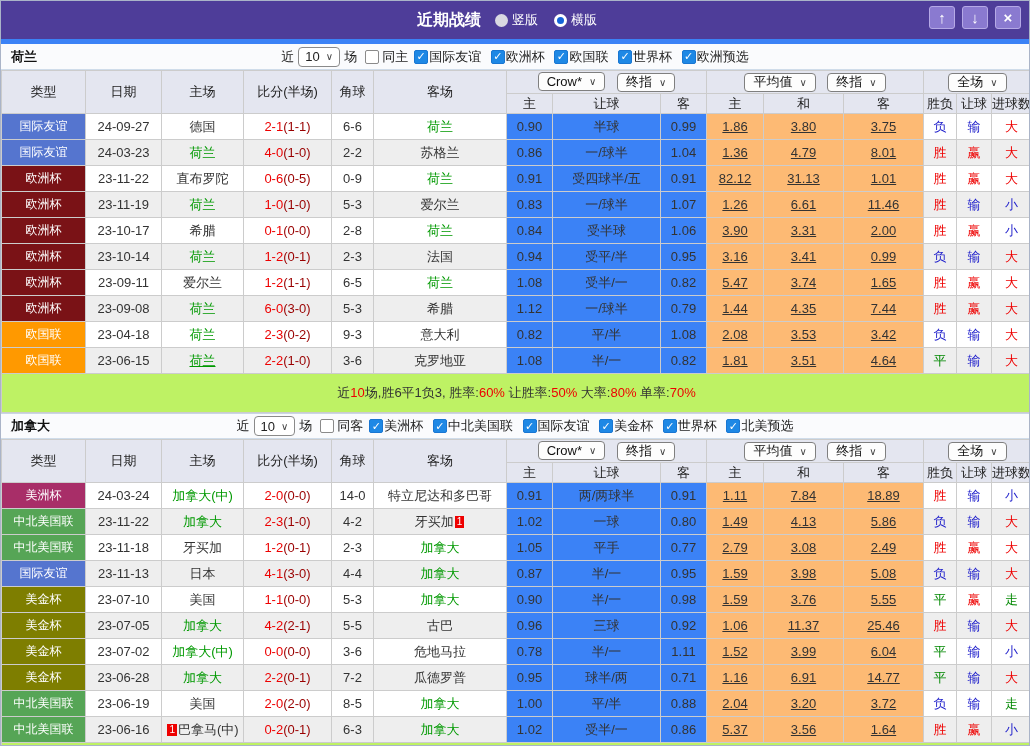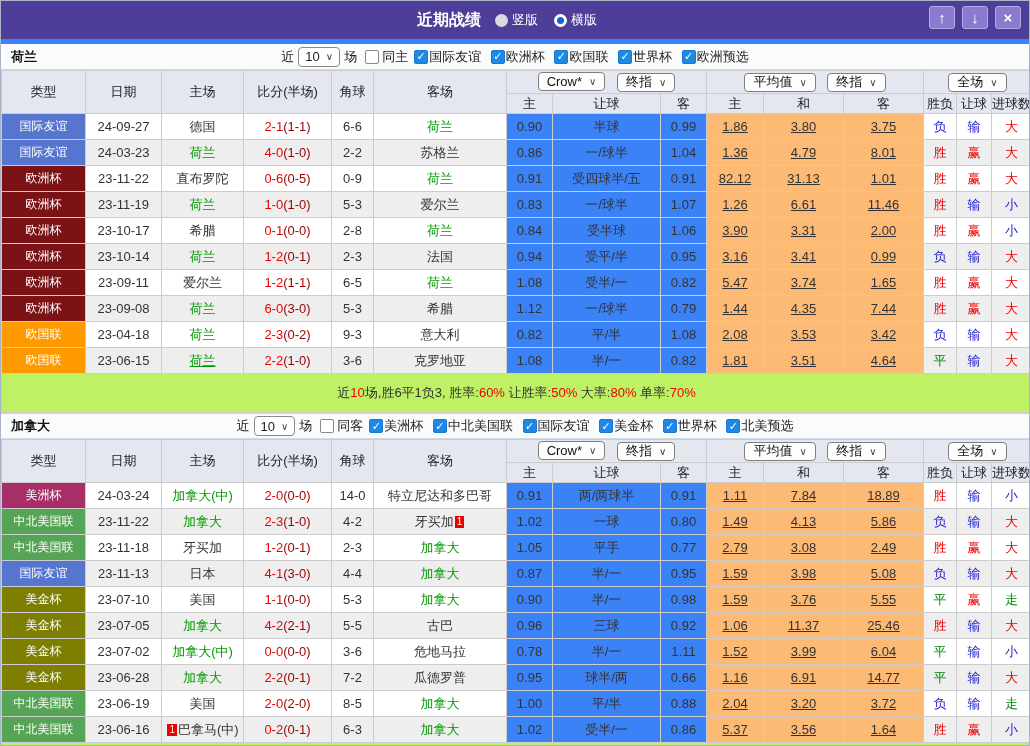--- a/index.html
+++ b/index.html
@@ -608,21 +608,21 @@
 
   <tr class="alt">
     <td class="badge-cell" style="background: rgb(126, 126, 0);">美金杯</td>
     <td>23-06-28</td>
     <td><span class="focus">加拿大</span></td>
     <td><span class="fs">2-2</span><span class="hs">(0-1)</span></td>
     <td>7-2</td>
     <td><span>瓜德罗普</span></td>
     <td class="odds">0.95</td>
     <td class="odds">球半/两</td>
-    <td class="odds">0.66</td>
+    <td class="odds">0.71</td>
     <td class="avg">1.16</td>
     <td class="avg">6.91</td>
     <td class="avg">14.77</td>
     <td style="color: rgb(0, 136, 0);">平</td>
     <td style="color: rgb(35, 35, 204);">输</td>
     <td style="color: rgb(238, 0, 0);">大</td>
   </tr>
 
   <tr>
     <td class="badge-cell" style="background: rgb(86, 165, 86);">中北美国联</td>

